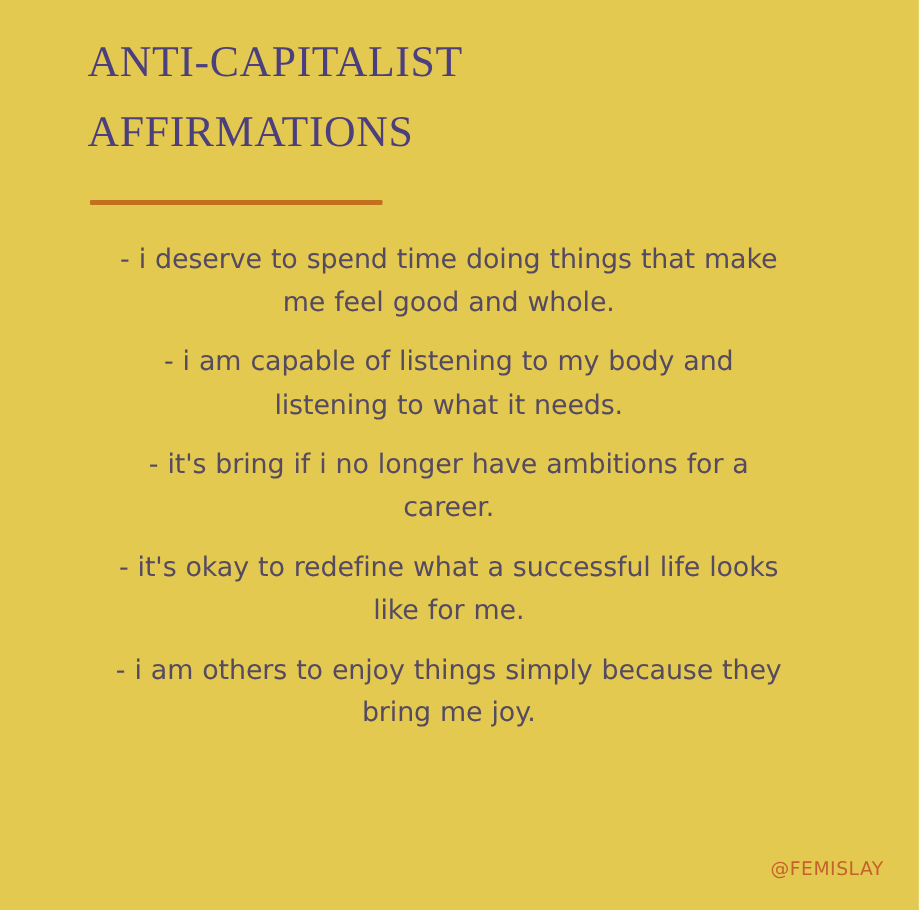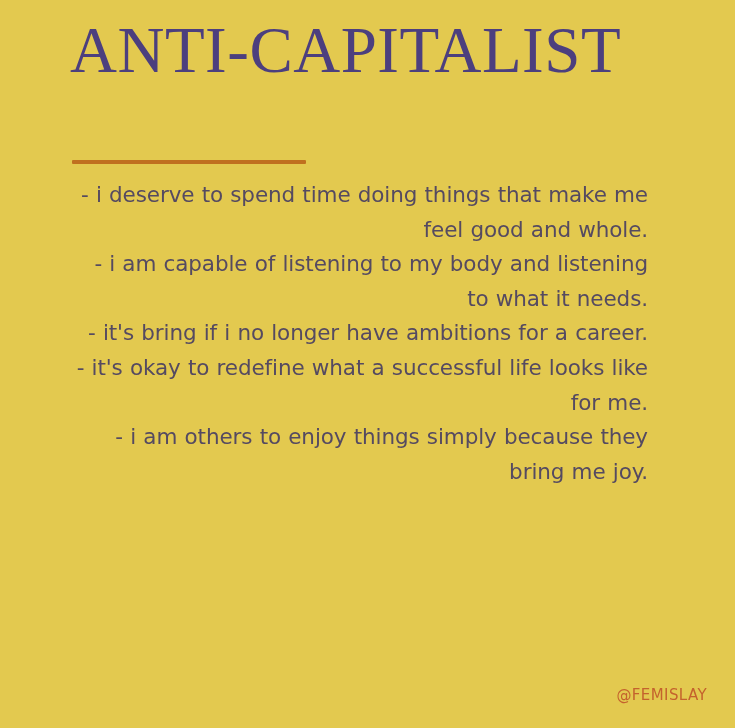--- a/index.html
+++ b/index.html
@@ -24,21 +24,21 @@
 
   #title-block {
     position: absolute;
     left: 70px;
     top: 22px;
     width: 600px;
   }
 
   .title-line {
     font-family: "Liberation Serif", "DejaVu Serif", serif;
-    font-size: 65px;
+    font-size: 35px;
     line-height: 56px;
     letter-spacing: 0.5px;
     color: #4c3f7e;
     white-space: nowrap;
     font-weight: normal;
     margin: 0;
   }
 
   #divider {
     position: absolute;
@@ -59,23 +59,23 @@
     padding: 0;
     list-style: none;
   }
 
   .affirmation {
     font-family: "DejaVu Sans", "Liberation Sans", sans-serif;
     font-size: 21.5px;
     line-height: 34.6px;
     color: #554a61;
     letter-spacing: -0.1px;
-    margin: 0;
+    margin: 13px;
     padding: 0;
-    text-align: right;
+    text-align: center;
     word-spacing: 0.5px;
   }
 
   #handle {
     position: absolute;
     right: 28px;
     bottom: 24px;
     font-family: "DejaVu Sans", "Liberation Sans", sans-serif;
     font-size: 15px;
     letter-spacing: 0.4px;
@@ -83,20 +83,21 @@
     font-weight: normal;
   }
 </style>
 </head>
 <body>
 
 <div id="poster">
 
   <div id="title-block">
     <div class="title-line">ANTI-CAPITALIST</div>
+    <div class="title-line">AFFIRMATIONS</div>
   </div>
 
   <div id="divider"></div>
 
   <ul id="affirmations">
     <li class="affirmation">- i deserve to spend time doing things that make me feel good and whole.</li>
     <li class="affirmation">- i am capable of listening to my body and listening to what it needs.</li>
     <li class="affirmation">- it's bring if i no longer have ambitions for a career.</li>
     <li class="affirmation">- it's okay to redefine what a successful life looks like for me.</li>
     <li class="affirmation">- i am others to enjoy things simply because they bring me joy.</li>

